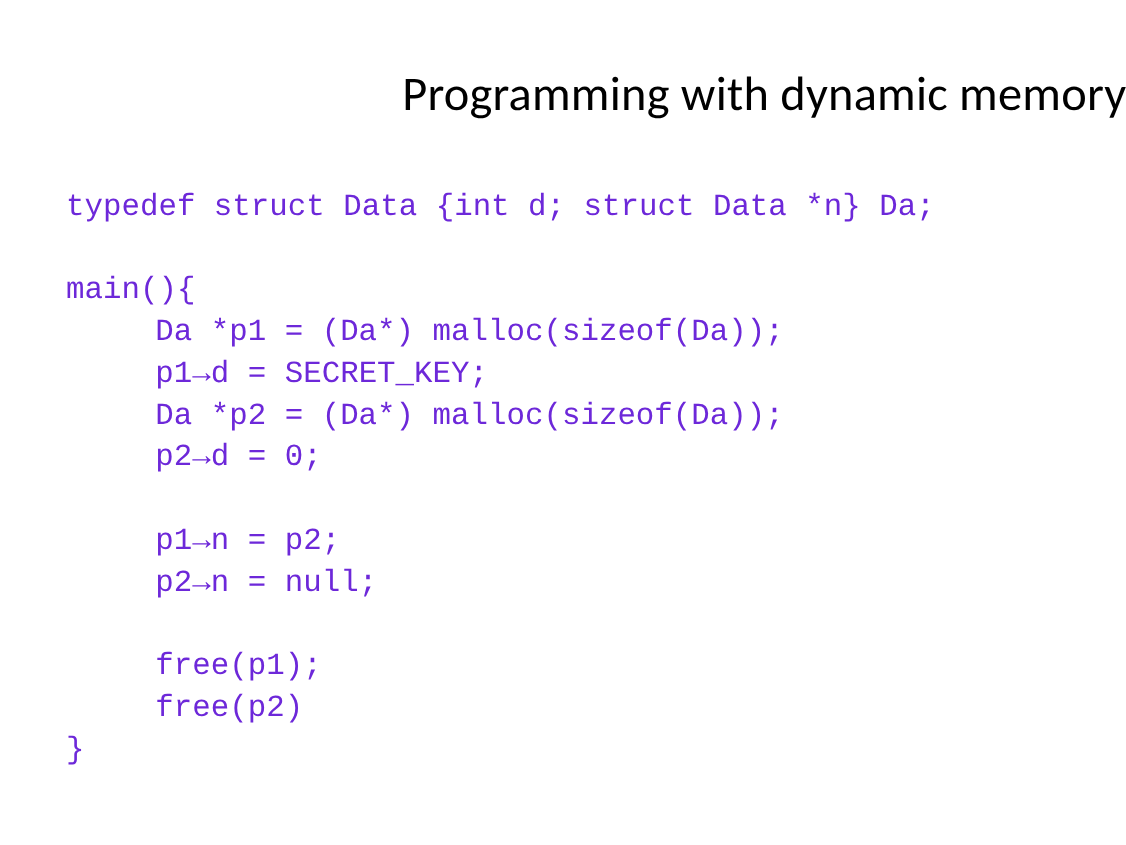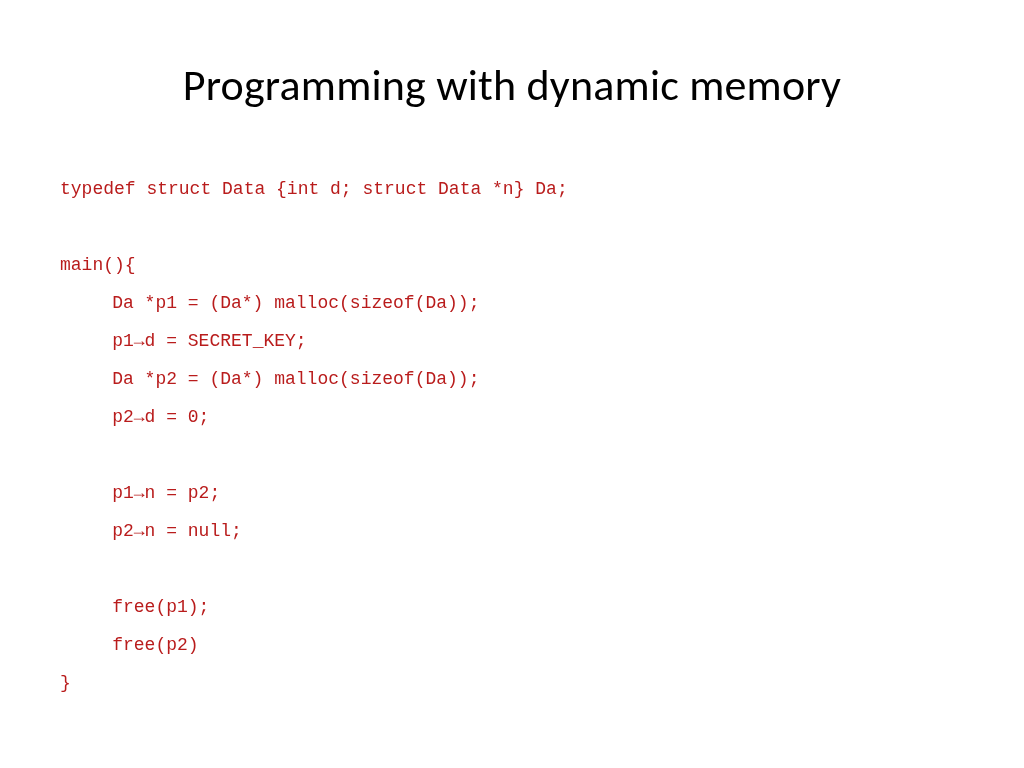--- a/index.html
+++ b/index.html
@@ -16,34 +16,34 @@
     width: 1024px;
     height: 768px;
     position: relative;
     box-sizing: border-box;
   }
   .title {
     position: absolute;
     top: 58px;
     left: 0;
     width: 1024px;
-    text-align: center;
+    text-align: right;
     font-size: 44px;
     font-weight: 400;
     letter-spacing: 0.2px;
   }
   .code-block {
     position: absolute;
     top: 170px;
     left: 60px;
     font-family: Consolas, "Courier New", monospace;
-    font-size: 18px;
+    font-size: 28px;
     line-height: 38px;
     white-space: pre;
-    color: #b91c1c;
+    color: #6d28d9;
   }
   .indent {
     display: inline-block;
     width: 2.9em;
   }
   .arrow {
     font-family: Consolas, "Courier New", monospace;
   }
 </style>
 </head>

